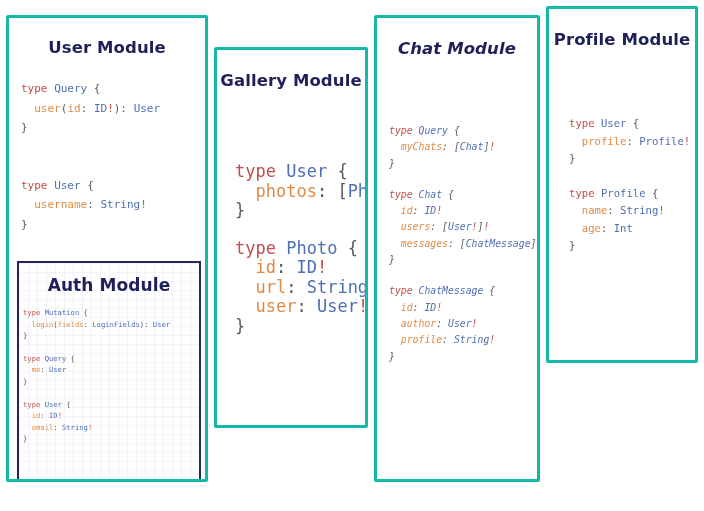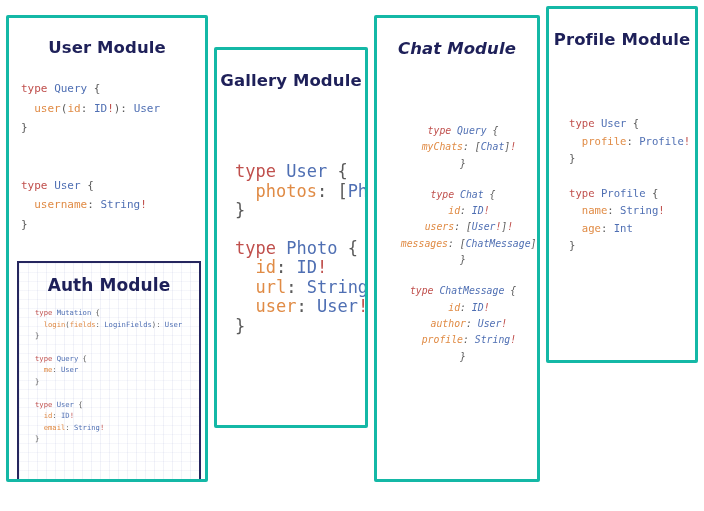--- a/index.html
+++ b/index.html
@@ -87,21 +87,21 @@
     box-sizing: border-box;
     overflow: hidden;
   }
   #panel-auth .panel-title {
     font-size: 17px;
     margin-top: 12px;
   }
   #panel-auth .code {
     font-size: 7.2px;
     line-height: 11.6px;
-    margin-left: 16px;
+    margin-left: 4px;
     margin-top: 12px;
   }
   #panel-auth .code.blockN {
     margin-top: 11px;
   }
 
   
   #panel-gallery {
     left: 214px; top: 15px; width: 154px; height: 381px; margin-top: 32px;
   }
@@ -123,21 +123,20 @@
     left: 374px; top: 15px; width: 166px; height: 467px; font-style: italic;
   }
   #panel-chat .panel-title {
     margin-top: 21px;
   }
   #panel-chat .code {
     font-size: 9.8px;
     line-height: 16.3px;
     margin-left: 12px;
     margin-top: 65px;
-    text-align: center;
   }
   #panel-chat .code.blockN {
     margin-top: 15px;
   }
 
   
   #panel-profile {
     left: 546px; top: 6px; width: 152px; height: 357px;
   }
   #panel-profile .panel-title {

